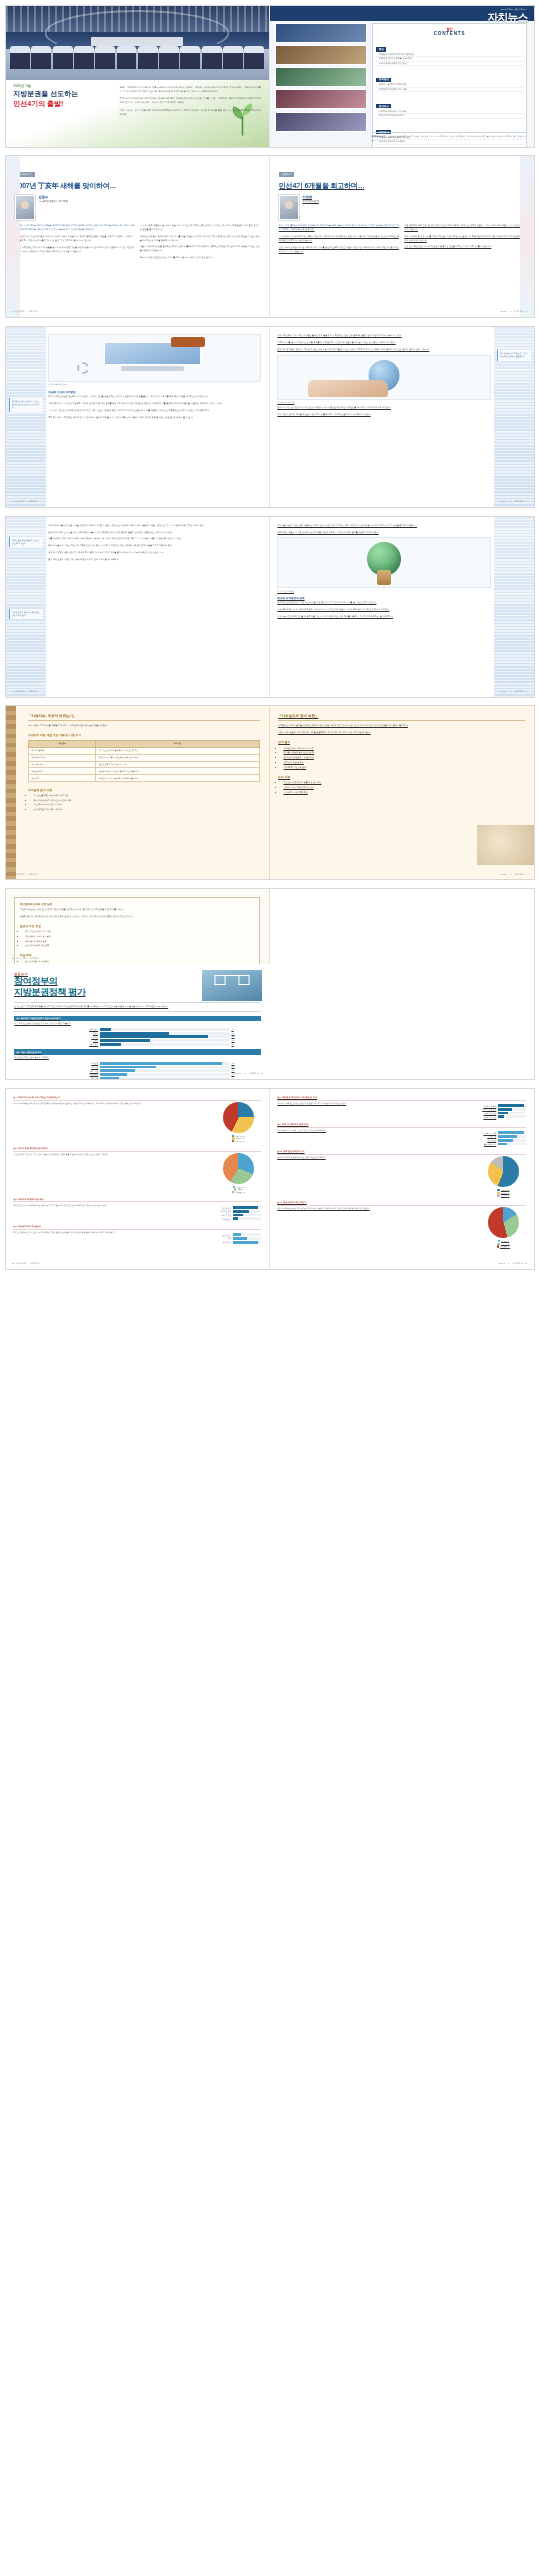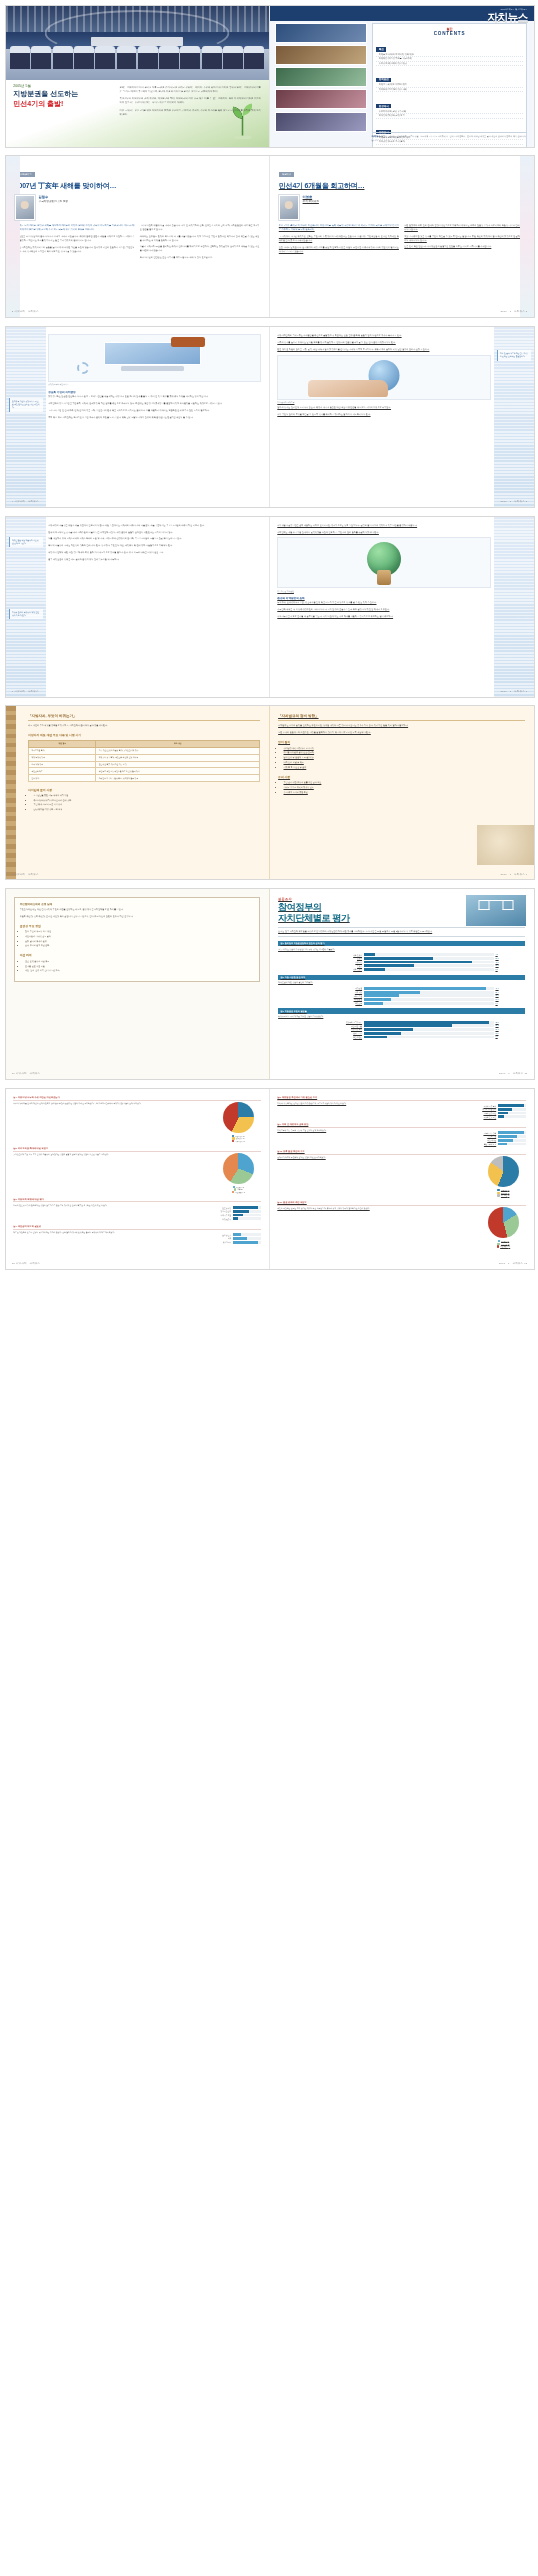--- a/index.html
+++ b/index.html
@@ -250,21 +250,21 @@
   .mini-table td { border:0.8px solid #e0cba6; padding:1.5px 2.3px; line-height:1.6; color:#5c4a30; background:#fffdf7; }
   .bullets { font-size:2px; line-height:1.8; color:#55483a; padding-left:5.4px; margin:0 0 3.8px; }
   .bullets li { margin-bottom:1.2px; }
   .cream-photo {
     position:absolute; right:0; bottom:14px; width:57px; height:40px;
     background:radial-gradient(circle at 40% 40%,#efe2c8,#cdb78f);
     opacity:.85;
   }
 
   
-  .sp6 { height:192px; }
+  .sp6 { height:192px;flex-direction:column; }
   .sp6 .page { padding:7.7px 8.5px 10.8px; }
   .sp6 .page.left { background:#fcfaf4; border-right:0.8px solid #e6ded0; }
   .box-outline { border:0.8px solid #cfc3ab; padding:3.8px 4.6px; background:#fffef9; }
   .box-h { font-size:2.6px; font-weight:bold; color:#8a6a2c; margin:0 0 2.3px; }
   .hero-head {
     font-size:3.1px; color:#c0392b; font-weight:bold; letter-spacing:0.4px; margin-bottom:0.8px;
   }
   .hero-title {
     font-size:9.2px; font-weight:bold; color:#146b86; line-height:1.2; margin:0 0 3.1px;
     letter-spacing:-0.5px;
@@ -652,21 +652,21 @@
     </div>
 
     <div class="page right">
       <div class="hero-photo">
         <div class="scale"></div>
       </div>
       <div style="width:54%">
         <div class="hero-head">설문조사</div>
         <h1 class="hero-title">
           <span>참여정부의</span><br>
-          <span>자치단체별로 평가</span>
+          <span>지방분권정책 평가</span>
         </h1>
       </div>
       <div class="hero-lead">본지는 전국 자치단체 공무원을 대상으로 참여정부의 지방분권정책에 대한 평가를 조사하였다. 조사 기간은 11월 20일부터 12월 8일까지이며, 유효 응답은 1,024부였다.</div>
 
       <div class="qblock">
         <span class="qlabel">문1. 참여정부 지방분권정책의 전반적 성과 평가</span>
         <div class="qtext">‘보통’ 이라는 응답이 가장 많았으며, 긍정 평가는 약 3할에 머물렀다.</div>
         <div class="barchart">
           <div class="barrow">
             <div class="lab">매우 잘했다</div>

